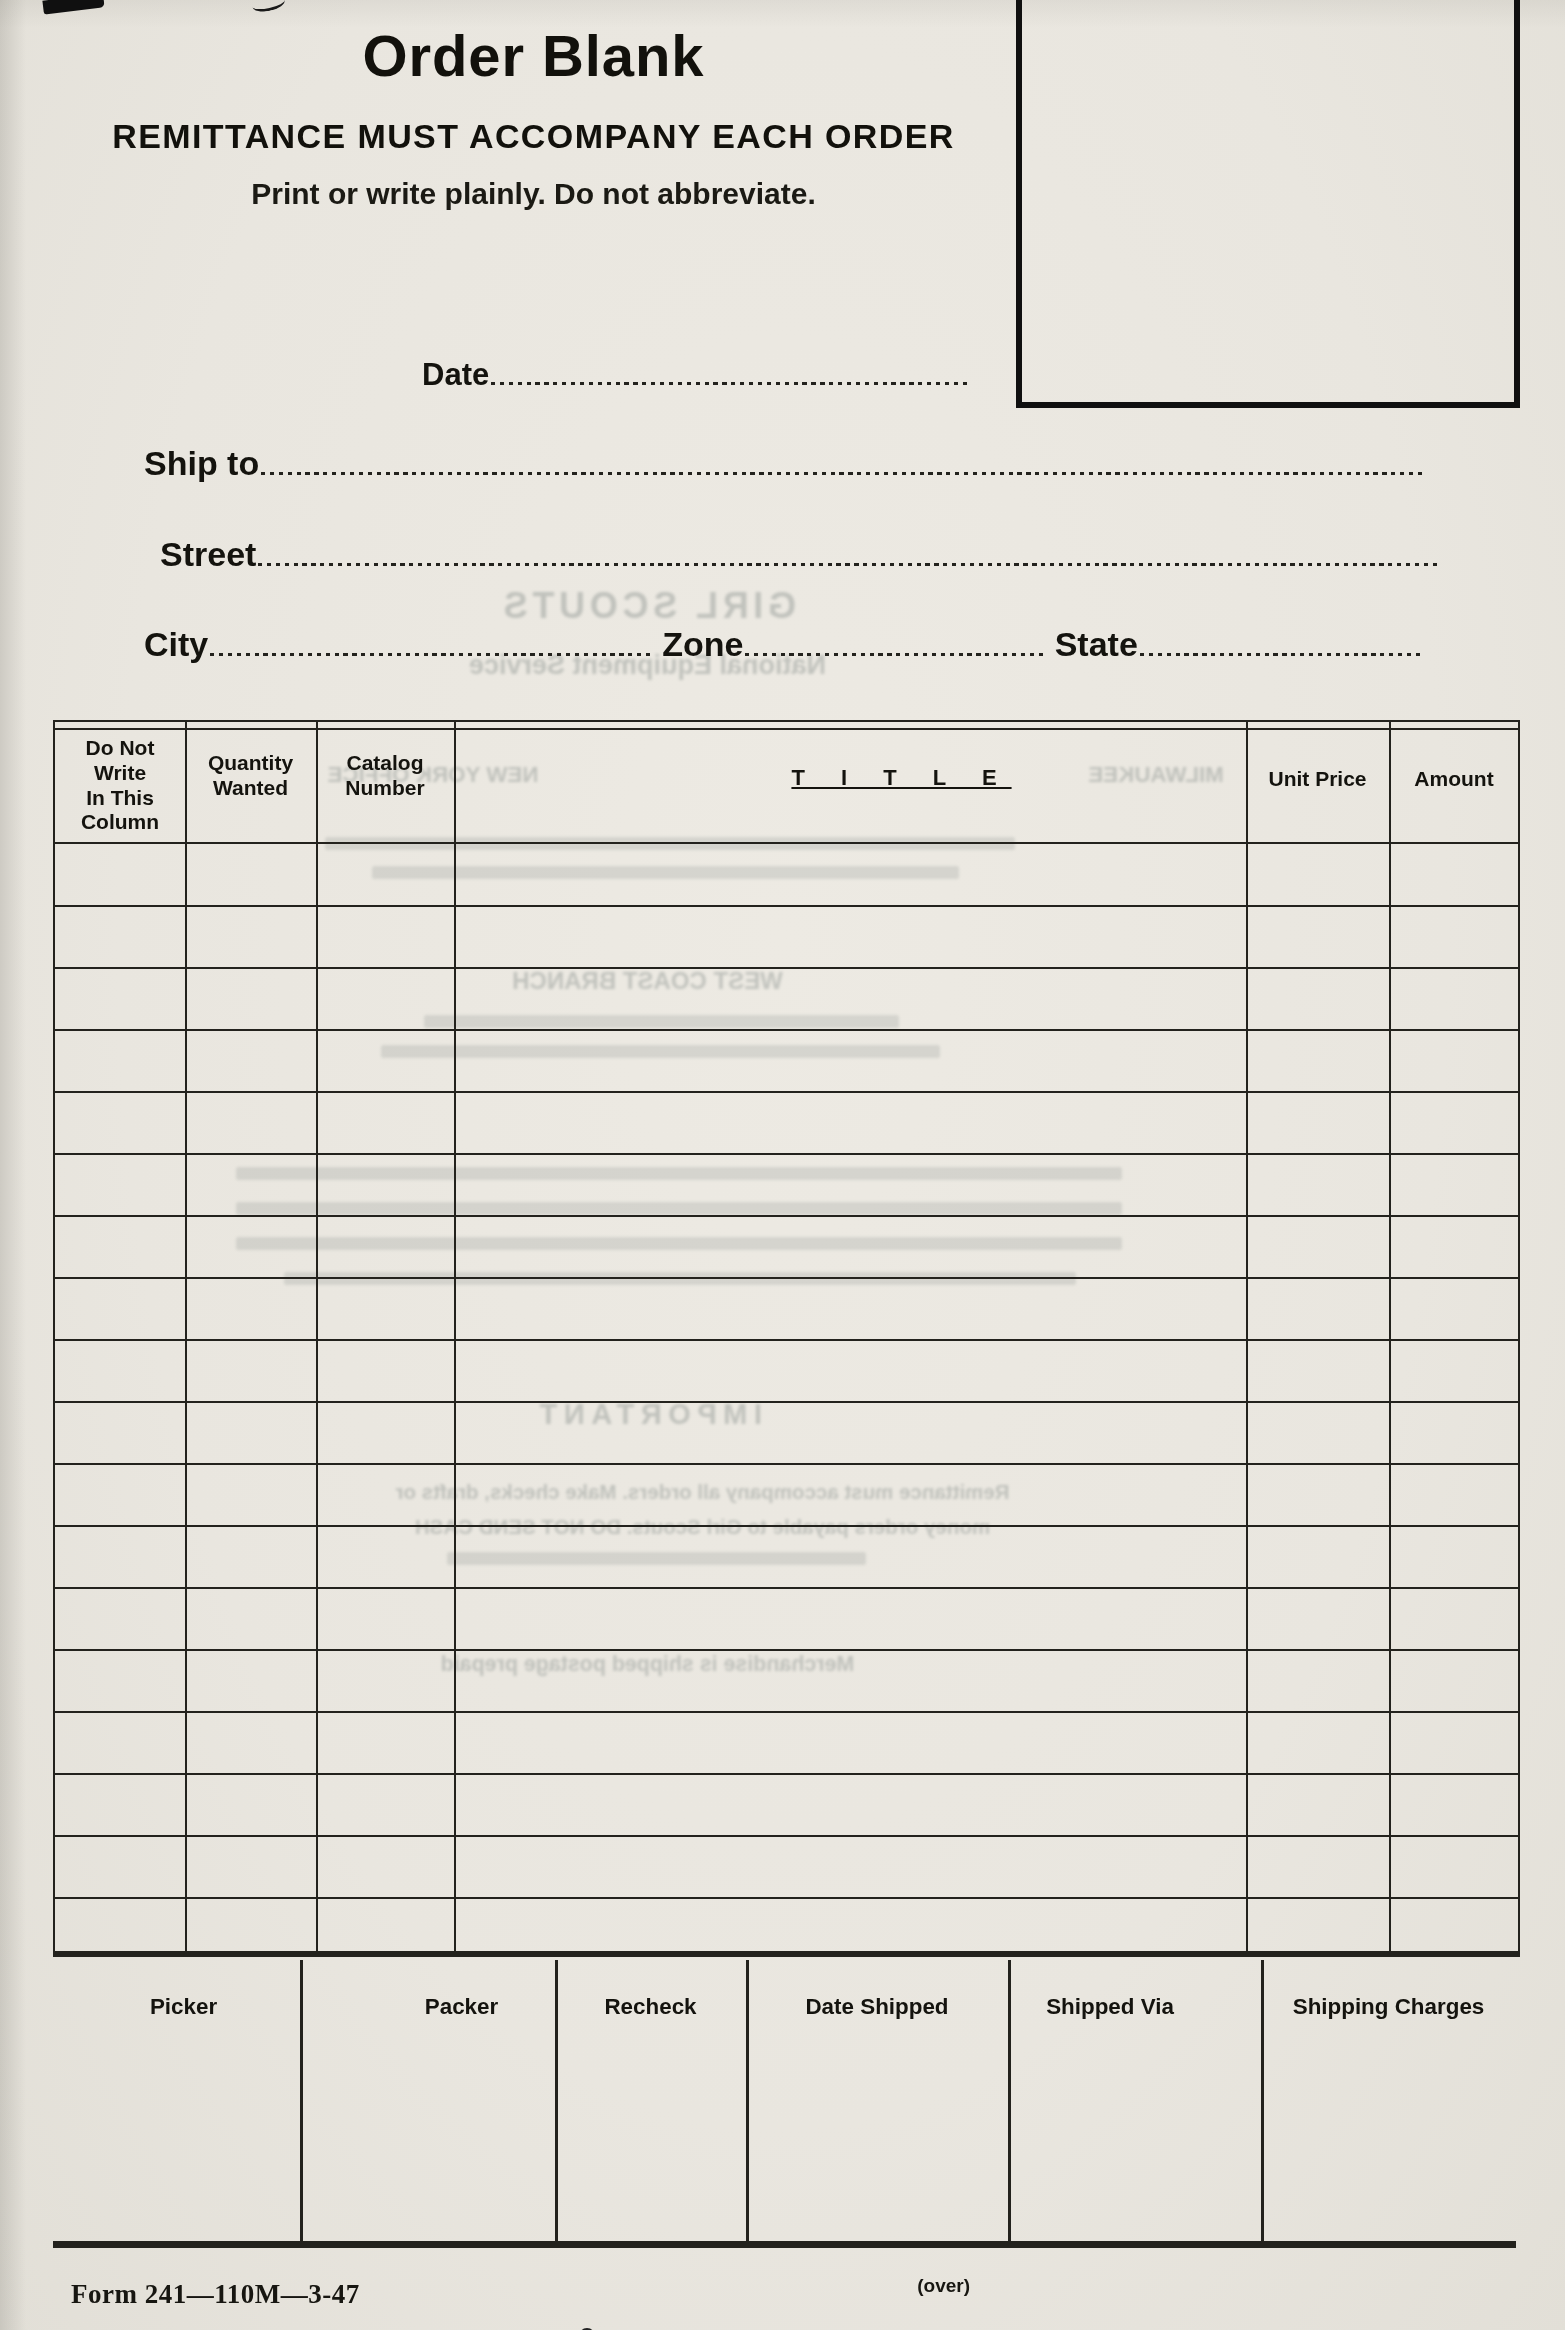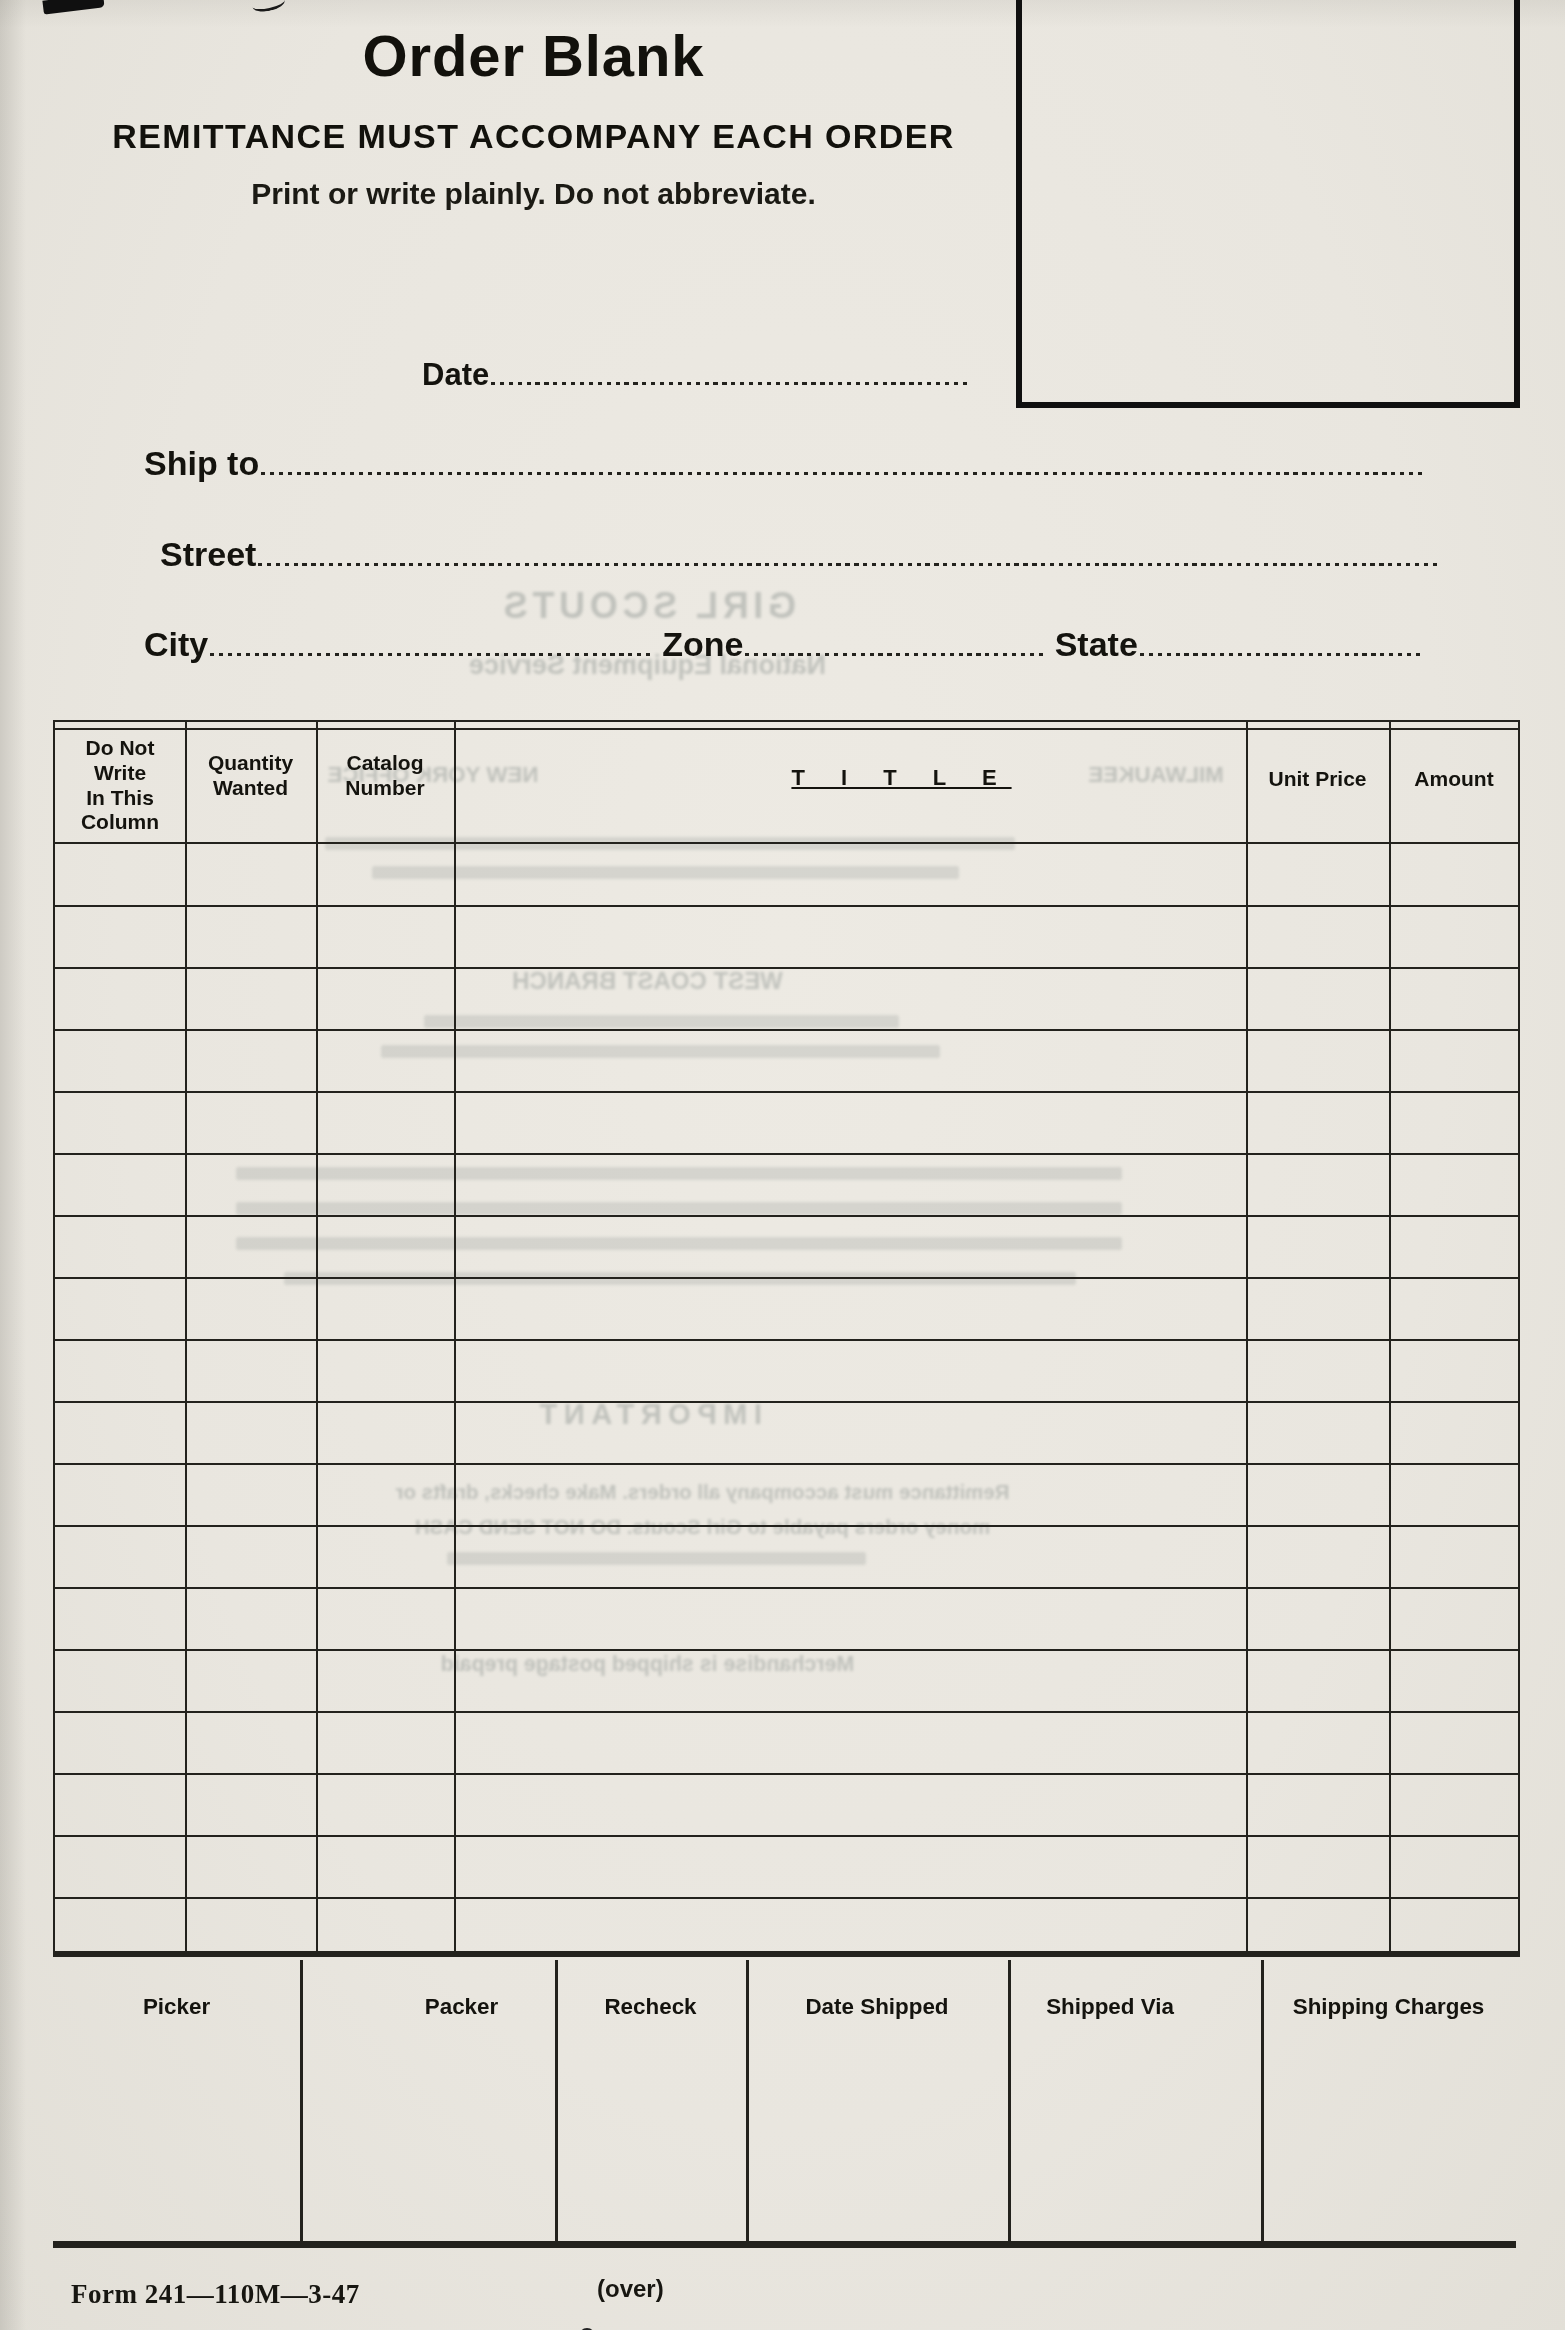--- a/index.html
+++ b/index.html
@@ -87,28 +87,28 @@
   .ch4{left:399px;width:880px;top:43px;font-size:22px;letter-spacing:15px;text-indent:15px;text-decoration:underline;}
   .ch5{left:1191px;width:143px;top:45px;}
   .ch6{left:1334px;width:130px;top:45px;}
 
   
   .ship{position:absolute;left:53px;top:1960px;width:1463px;height:281px;
     border-bottom:7.5px solid var(--ink);}
   .ship-v{position:absolute;top:0;bottom:0;width:2.8px;background:var(--ink);}
   .sv1{left:247px;} .sv2{left:502px;} .sv3{left:693px;} .sv4{left:955px;} .sv5{left:1208px;}
   .ship-label{position:absolute;top:34px;font-weight:bold;font-size:22.4px;text-align:center;color:#14130e;}
-  .sc1{left:0;width:247px;} .sc2{left:247px;width:255px;padding-left:34px;} .sc3{left:502px;width:191px;}
+  .sc1{left:7px;width:247px;} .sc2{left:247px;width:255px;padding-left:34px;} .sc3{left:502px;width:191px;}
   .sc4{left:693px;width:262px;} .sc5{left:955px;width:204px;} .sc6{left:1208px;width:255px;}
 
   
   .form-number{position:absolute;left:71px;top:2279px;
     font-family:"Liberation Serif",serif;font-size:27px;font-weight:bold;letter-spacing:0.5px;}
-  .over-note{position:absolute;left:597px;top:2275px;width:373px;text-align:left;
-    font-size:24px;font-weight:bold;}
+  .over-note{position:absolute;left:597px;top:2275px;width:373px;text-align:right;
+    font-size:19px;font-weight:bold;}
 
   
   .spk1{position:absolute;left:43px;top:-2.8px;width:61px;height:14px;background:#101010;
     transform:rotate(-7deg);border-radius:0 0 4.7px 2.8px;}
   .spk2{position:absolute;left:252px;top:-3.7px;width:33px;height:12px;
     border-bottom:3.3px solid #1a1a1a;border-radius:50%;transform:rotate(-12deg);}
   .spk3{position:absolute;left:579px;top:2328px;width:12px;height:12px;border-radius:50%;
     border:2.8px solid #222;}
 </style>
 </head>

